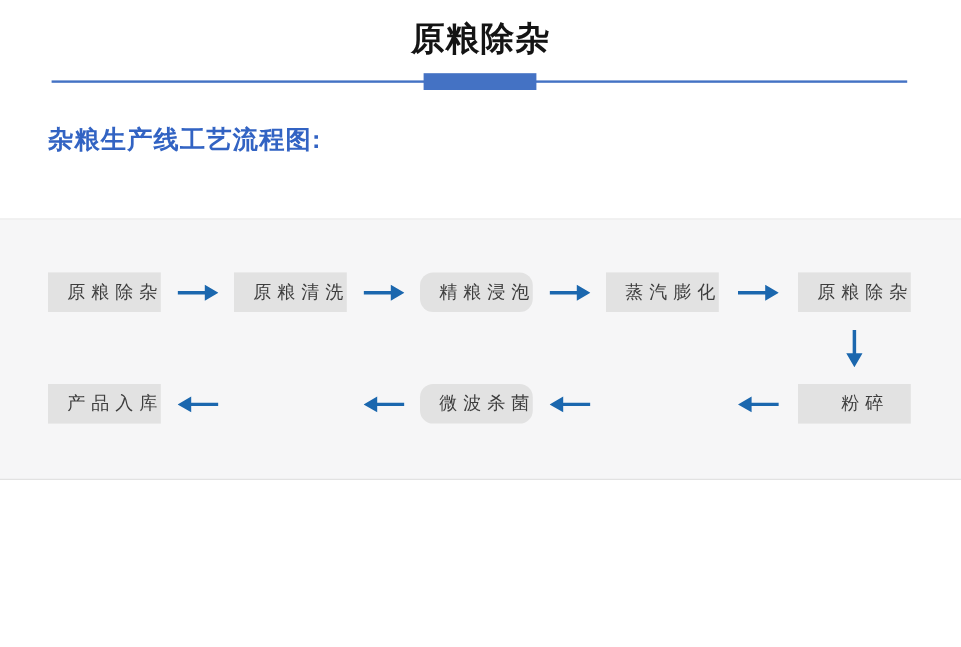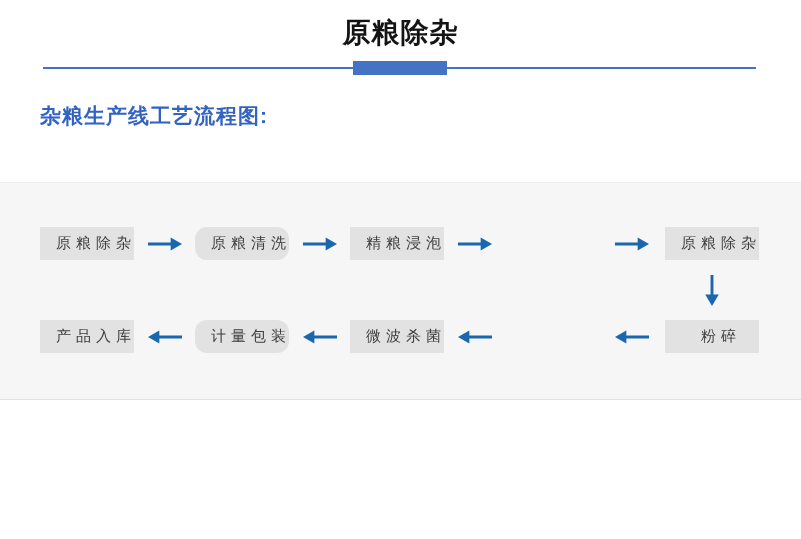--- a/index.html
+++ b/index.html
@@ -80,22 +80,22 @@
     display: flex;
     align-items: center;
     justify-content: center;
     grid-row: 1;
   }
   .arrow-cell.r2 { grid-row: 3; }
   .arrow-cell.down { grid-row: 2; }
   .arrow-cell svg { display: block; }
   .arrow-blue { fill: #1b67ae; }
 
-  .c1 { grid-column: 1; } .c2 { grid-column: 2; } .c3 { grid-column: 3; border-radius: 12px; }
-  .c4 { grid-column: 4; } .c5 { grid-column: 5; } .c6 { grid-column: 6; }
+  .c1 { grid-column: 1; } .c2 { grid-column: 2; } .c3 { grid-column: 3; }
+  .c4 { grid-column: 4; } .c5 { grid-column: 5; border-radius: 11px; } .c6 { grid-column: 6; }
   .c7 { grid-column: 7; } .c8 { grid-column: 8; } .c9 { grid-column: 9; }
 </style>
 </head>
 <body>
 
 <div class="page">
 
   <div class="page-title">原粮除杂</div>
 
   <div class="divider">
@@ -119,40 +119,40 @@
         <svg width="34" height="14" viewBox="0 0 36 14">
             <polygon class="arrow-blue" points="0,5.5 24,5.5 24,0 36,7 24,14 24,8.5 0,8.5"></polygon>
           </svg>
       </div>
       <div class="box c5">精粮浸泡</div>
       <div class="arrow-cell c6">
         <svg width="34" height="14" viewBox="0 0 36 14">
             <polygon class="arrow-blue" points="0,5.5 24,5.5 24,0 36,7 24,14 24,8.5 0,8.5"></polygon>
           </svg>
       </div>
+      <div class="box c7">蒸汽膨化</div>
       <div class="arrow-cell c8">
         <svg width="34" height="14" viewBox="0 0 36 14">
             <polygon class="arrow-blue" points="0,5.5 24,5.5 24,0 36,7 24,14 24,8.5 0,8.5"></polygon>
           </svg>
       </div>
       <div class="box c9">原粮除杂</div>
 
       <div class="arrow-cell down c9">
         <svg width="14" height="31" viewBox="0 0 14 32">
             <polygon class="arrow-blue" points="5.5,0 5.5,20 0,20 7,32 14,20 8.5,20 8.5,0"></polygon>
           </svg>
       </div>
 
       <div class="box r2 c1">产品入库</div>
       <div class="arrow-cell r2 c2">
         <svg width="34" height="14" viewBox="0 0 36 14">
             <polygon class="arrow-blue" points="36,5.5 12,5.5 12,0 0,7 12,14 12,8.5 36,8.5"></polygon>
           </svg>
       </div>
-      <div class="box r2 c3">计量包装</div>
       <div class="arrow-cell r2 c4">
         <svg width="34" height="14" viewBox="0 0 36 14">
             <polygon class="arrow-blue" points="36,5.5 12,5.5 12,0 0,7 12,14 12,8.5 36,8.5"></polygon>
           </svg>
       </div>
       <div class="box r2 c5">微波杀菌</div>
       <div class="arrow-cell r2 c6">
         <svg width="34" height="14" viewBox="0 0 36 14">
             <polygon class="arrow-blue" points="36,5.5 12,5.5 12,0 0,7 12,14 12,8.5 36,8.5"></polygon>
           </svg>

